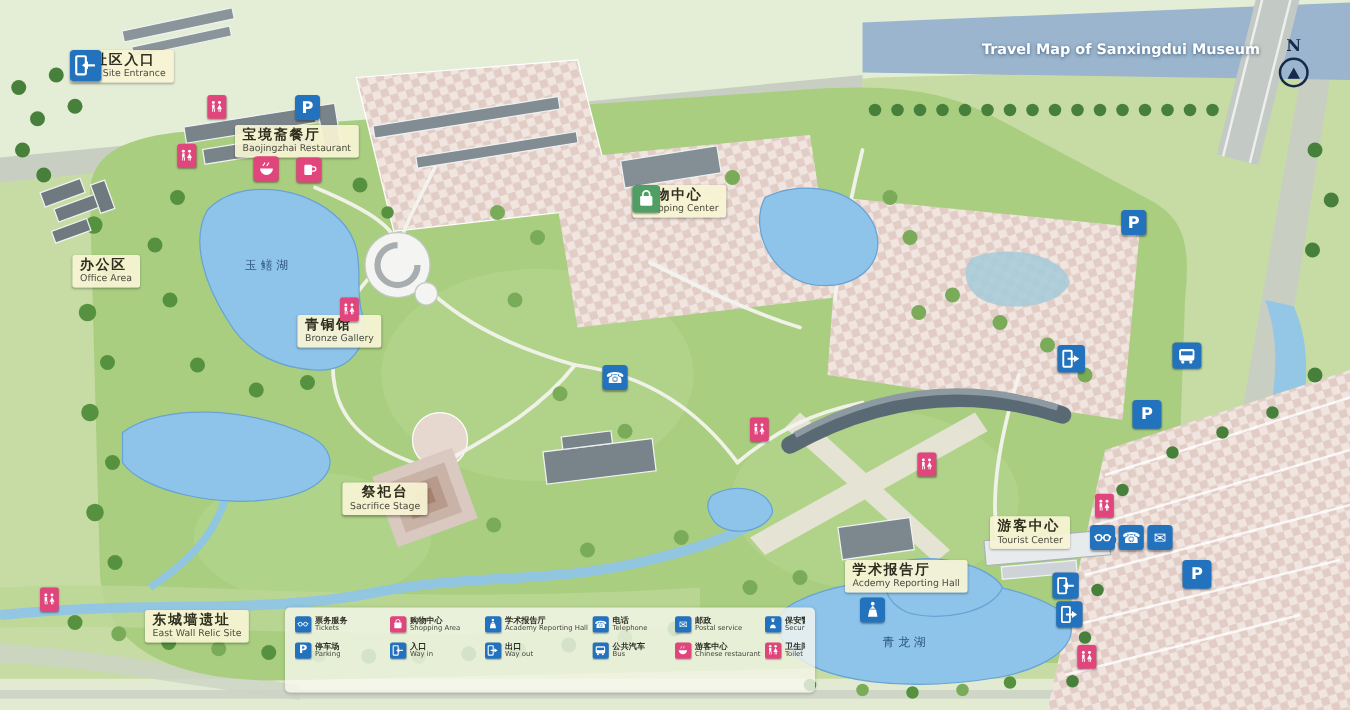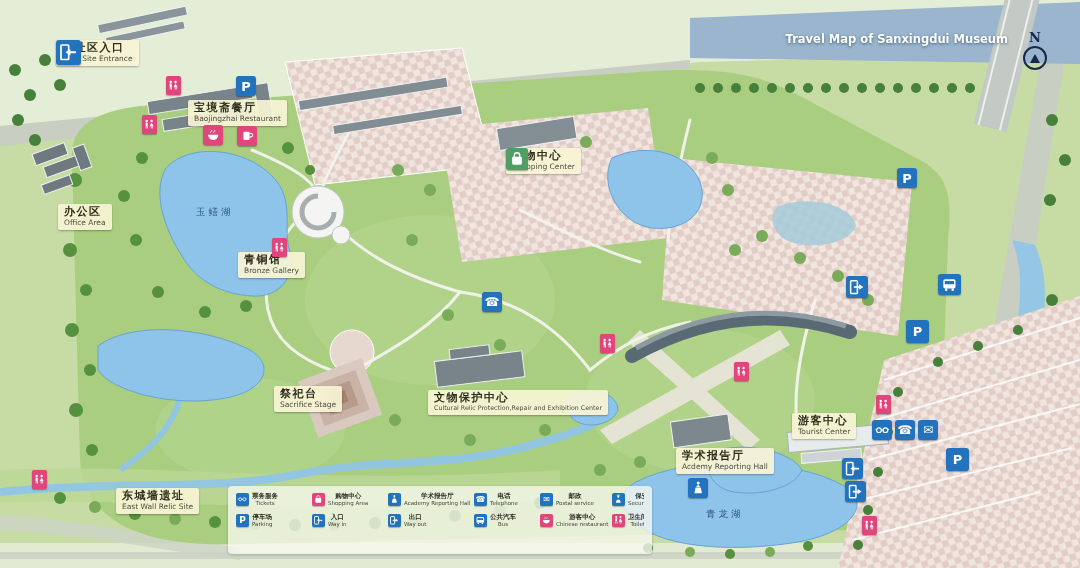--- a/index.html
+++ b/index.html
@@ -40,21 +40,21 @@
   #legend{position:absolute;left:228px;top:486px;width:424px;height:68px;
           background:rgba(248,249,240,.78);border-radius:4px;padding:3px 8px;box-sizing:border-box;
           box-shadow:0 1px 3px rgba(0,0,0,.2);}
   #legend h3{margin:0 0 2px;font-size:10px;color:#2e2e26;letter-spacing:1px;}
   .legend-grid{display:grid;grid-template-columns:76px 76px 86px 66px 72px 1fr;grid-auto-rows:21px;}
   .li{display:flex;align-items:center;gap:3px;overflow:hidden;}
   .li .ic{width:13px;height:13px;border-radius:2px;flex:0 0 auto;display:flex;
           align-items:center;justify-content:center;box-shadow:0 1px 1px rgba(0,0,0,.25);}
   .li .ic .pletter{font-size:9px;}
   .li .ic .glyph{font-size:8px;}
-  .lt{line-height:1;white-space:nowrap;text-align:center;}
+  .lt{line-height:1;white-space:nowrap;}
   .lt b{display:block;font-size:6.5px;color:#2d2d24;}
   .lt i{display:block;font-style:normal;font-size:5.5px;color:#45453a;margin-top:1px;}
 </style>
 </head>
 <body>
 
 <div id="stage">
 
   <svg id="bg" width="1080" height="568" viewBox="0 0 1080 568">
     <defs>
@@ -371,27 +371,23 @@
     <div class="mic green" style="width:22px;height:22px;">
         <svg class="g" viewBox="0 0 24 24">
           <use href="#sym-bag"></use>
         </svg>
       </div>
   </div>
   <div class="plabel" style="left:238px;top:252px;">
     <div class="zh">青铜馆</div>
       <div class="en">Bronze Gallery</div>
   </div>
-  <div class="plabel" style="left:274px;top:386px;">
+  <div class="plabel" style="left:274px;top:386px;text-align:center;">
     <div class="zh">祭祀台</div>
       <div class="en">Sacrifice Stage</div>
-  </div>
-  <div class="plabel small" style="left:428px;top:390px;">
-    <div class="zh">文物保护中心</div>
-      <div class="en">Cultural Relic Protection,Repair and Exhibition Center</div>
   </div>
   <div class="plabel" style="left:676px;top:448px;">
     <div class="zh">学术报告厅</div>
       <div class="en">Acdemy Reporting Hall</div>
   </div>
   <div class="plabel" style="left:792px;top:413px;">
     <div class="zh">游客中心</div>
       <div class="en">Tourist Center</div>
   </div>
   <div class="plabel" style="left:116px;top:488px;">

